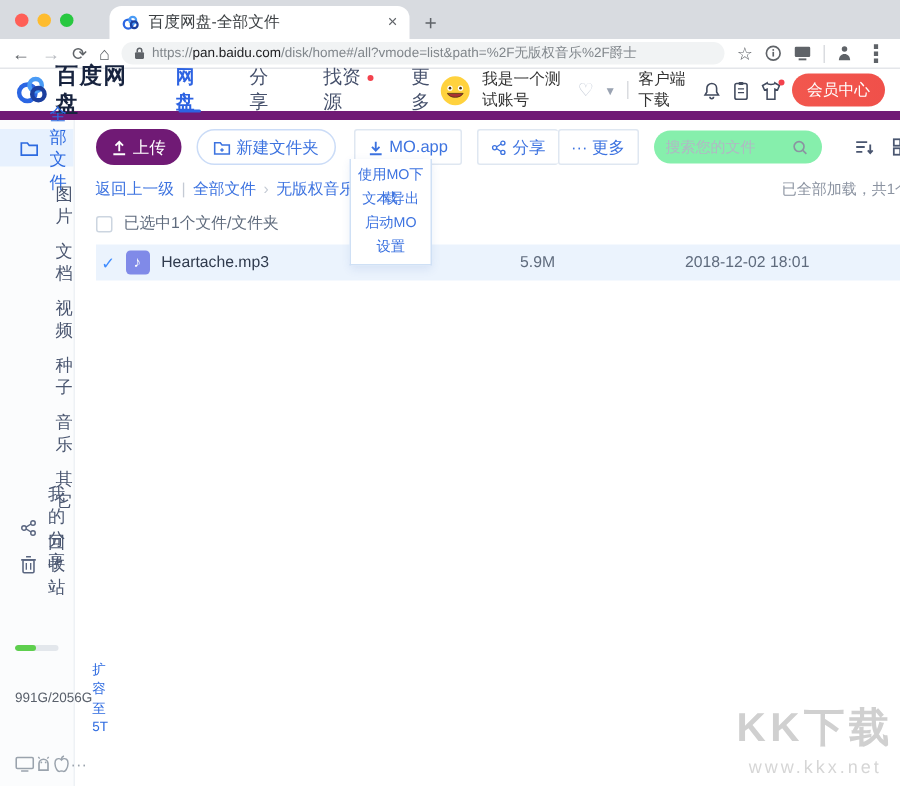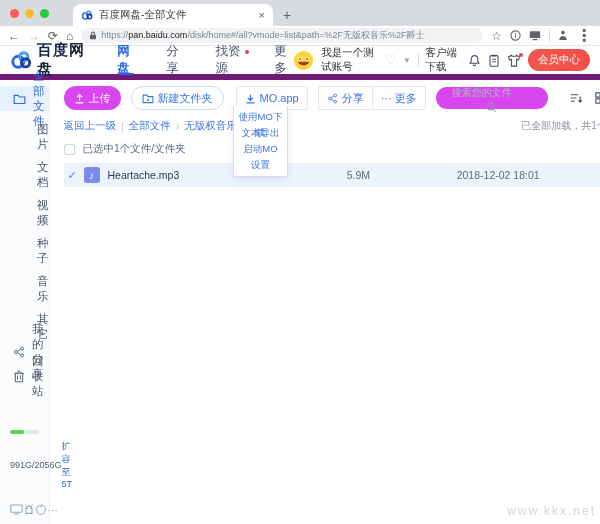--- a/index.html
+++ b/index.html
@@ -53,26 +53,26 @@
   .sfoot { position:absolute; left:10px; right:10px; bottom:8px; }
   .pbar { height:4px; background:#e3e7ec; border-radius:2px; overflow:hidden; margin-bottom:6px; }
   .pfill { height:100%; width:48%; background:#5ecf4e; border-radius:2px; }
   .srow { display:flex; justify-content:space-between; align-items:center; font-size:9px; color:#59606b; }
   .expand { color:#2d6ae0; }
   .plat { display:flex; justify-content:space-between; align-items:center; margin-top:14px; color:#9aa3ad; }
 
   .content { flex:1; position:relative; padding:6px 8px 0 14px; }
   .toolbar { display:flex; align-items:center; height:24px; gap:10px; }
   .btn { height:24px; display:flex; align-items:center; gap:4px; font-size:11px; border-radius:12px; padding:0 10px; cursor:pointer; white-space:nowrap; }
-  .btn-primary { background:#d946ef; color:#fff; border:none; }
+  .btn-primary { background:#701a75; color:#fff; border:none; }
   .btn-outline { background:#fff; color:#3d73e0; border:1px solid #cbdcf7; }
   .btn-flat { background:#fff; color:#3d73e0; border:1px solid #dfe7f1; border-radius:2px; padding:0 8px;text-align:center; }
   .btngroup { display:flex; }
   .btngroup .btn-flat:first-child { border-right:none; }
-  .searchbox { margin-left:auto; width:112px; height:22px; background:#d946ef; border-radius:12px; display:flex; align-items:center; padding:0 8px; gap:4px;flex-direction:column; }
+  .searchbox { margin-left:auto; width:112px; height:22px; background:#86efac; border-radius:12px; display:flex; align-items:center; padding:0 8px; gap:4px; }
   .searchbox input { border:none; background:transparent; outline:none; width:80px; font-size:10px; color:#333; font-family:inherit; }
   .searchbox input::placeholder { color:#b0b8c4; }
   .viewics { display:flex; align-items:center; gap:12px; margin-left:12px; color:#4a5670; }
 
   .crumbrow { display:flex; align-items:center; margin-top:9px; font-size:10.5px; height:14px; }
   .bluelink { color:#3d73e0; cursor:pointer; }
   .sep { color:#c4cad4; margin:0 5px; }
   .curfolder { color:#666; }
   .loaded { margin-left:auto; color:#8b93a1; font-size:10px; }
 
@@ -395,16 +395,17 @@
   </div>
 
   <div class="dropdown">
     <div class="ditem">使用MO下载</div>
     <div class="ditem">文本导出</div>
     <div class="ditem">启动MO</div>
     <div class="ditem">设置</div>
   </div>
 
   <div class="watermark">
+    <div class="wm-logo">KK下载</div>
     <div class="wm-site">www.kkx.net</div>
   </div>
 
 </div>
 
 </body></html>

